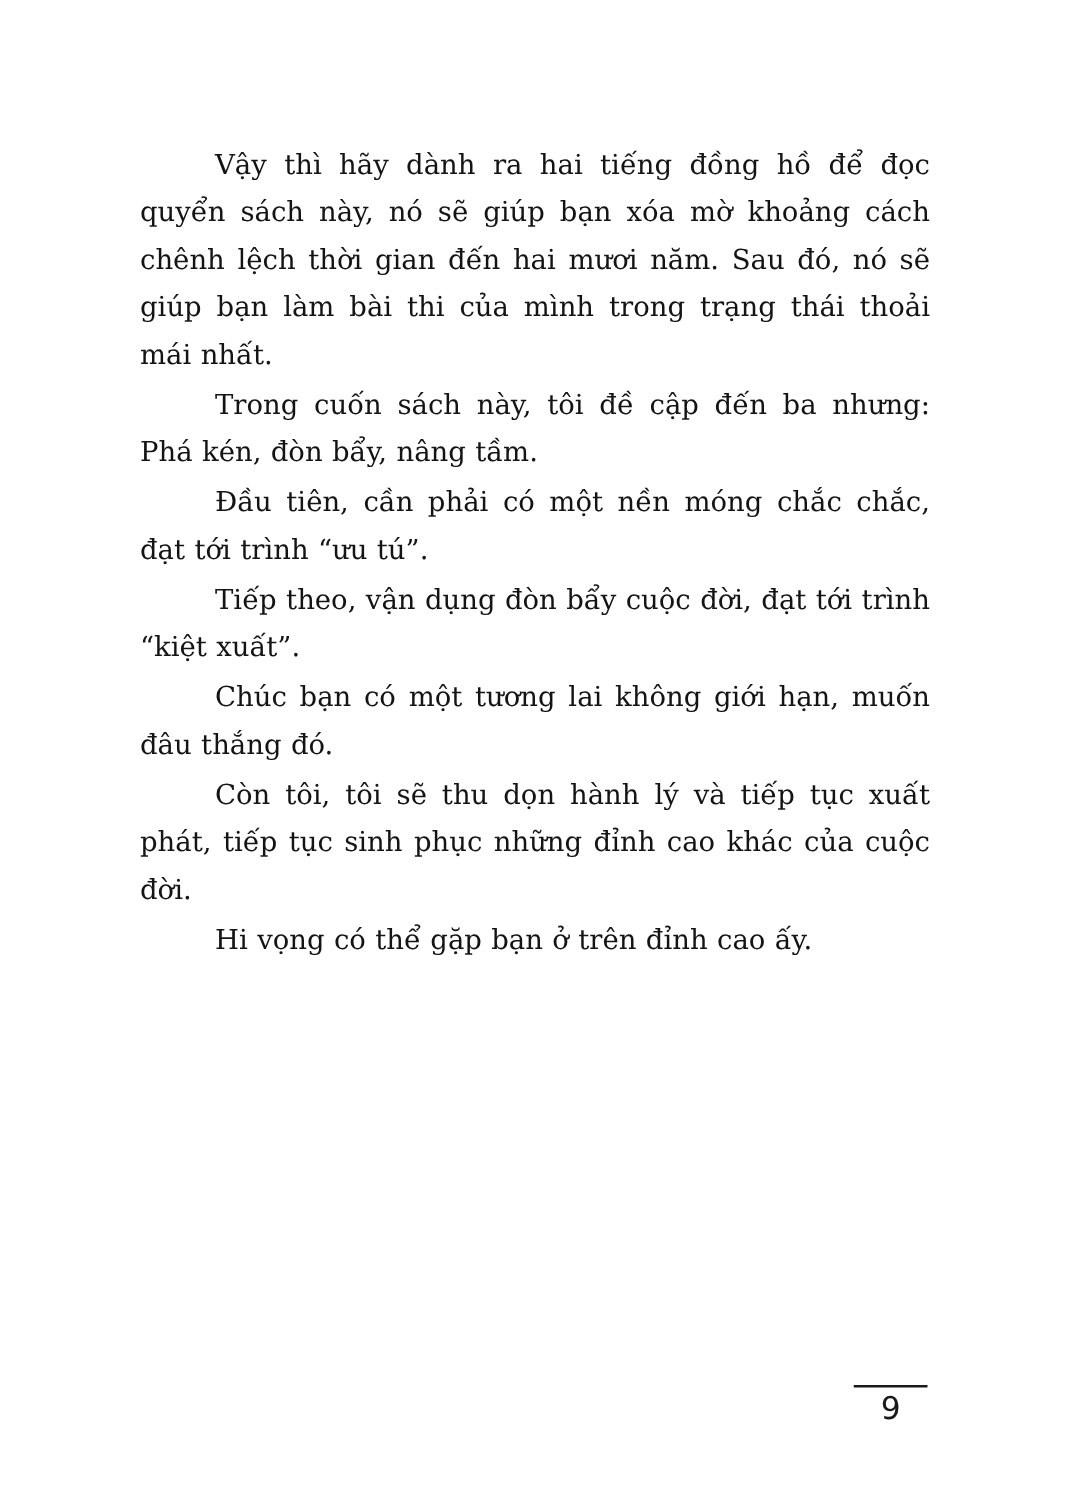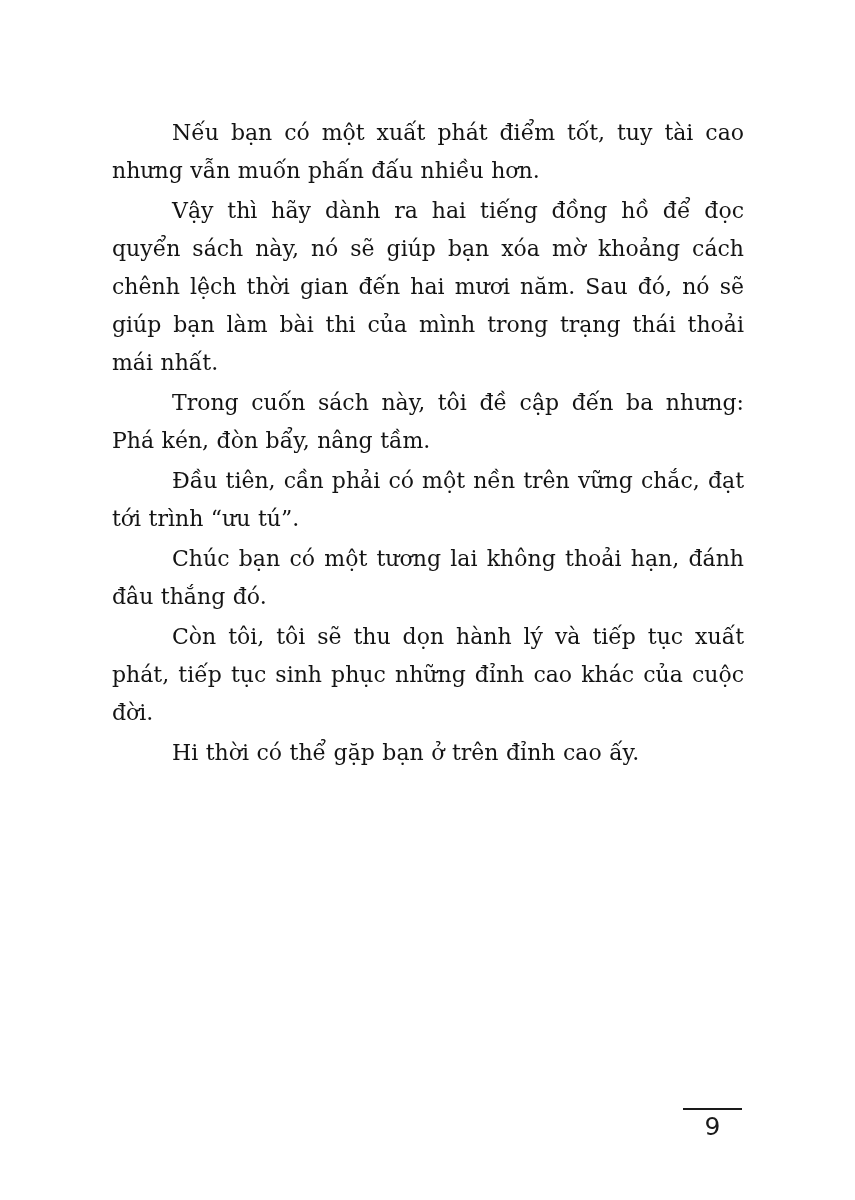--- a/index.html
+++ b/index.html
@@ -52,24 +52,24 @@
     font-size: 25px;
     line-height: 30px;
     color: #1a1a1a;
   }
 </style>
 </head>
 <body>
 
 <div class="book-page">
   <main class="text-block">
-    <p class="para">Nếu bạn có một xuất phát điểm tốt, tuy tài cao nhưng vẫn muốn phấn đấu nhiều hơn.</p>
     <p class="para">Vậy thì hãy dành ra hai tiếng đồng hồ để đọc quyển sách này, nó sẽ giúp bạn xóa mờ khoảng cách chênh lệch thời gian đến hai mươi năm. Sau đó, nó sẽ giúp bạn làm bài thi của mình trong trạng thái thoải mái nhất.</p>
     <p class="para">Trong cuốn sách này, tôi đề cập đến ba nhưng: Phá kén, đòn bẩy, nâng tầm.</p>
-    <p class="para">Đầu tiên, cần phải có một nền trên vững chắc, đạt tới trình “ưu tú”.</p>
-    <p class="para">Chúc bạn có một tương lai không thoải hạn, đánh đâu thắng đó.</p>
+    <p class="para">Đầu tiên, cần phải có một nền móng chắc chắc, đạt tới trình “ưu tú”.</p>
+    <p class="para">Tiếp theo, vận dụng đòn bẩy cuộc đời, đạt tới trình “kiệt xuất”.</p>
+    <p class="para">Chúc bạn có một tương lai không giới hạn, muốn đâu thắng đó.</p>
     <p class="para">Còn tôi, tôi sẽ thu dọn hành lý và tiếp tục xuất phát, tiếp tục sinh phục những đỉnh cao khác của cuộc đời.</p>
-    <p class="para">Hi thời có thể gặp bạn ở trên đỉnh cao ấy.</p>
+    <p class="para">Hi vọng có thể gặp bạn ở trên đỉnh cao ấy.</p>
   </main>
 
   <div class="footer-rule"></div>
   <div class="page-number">9</div>
 </div>
 
 </body></html>

